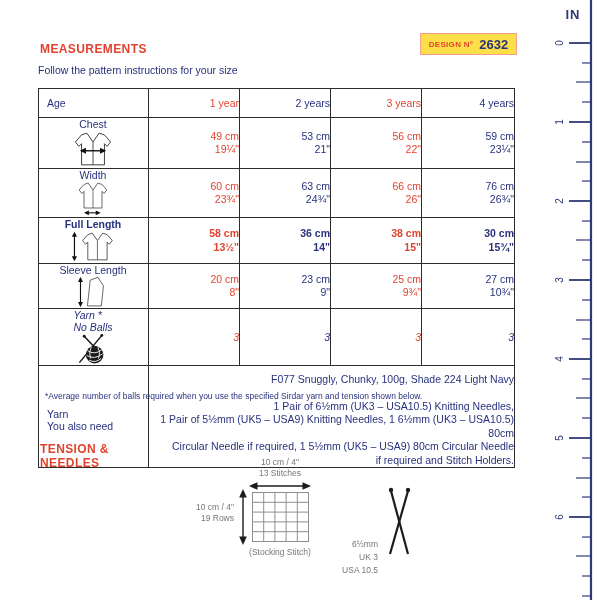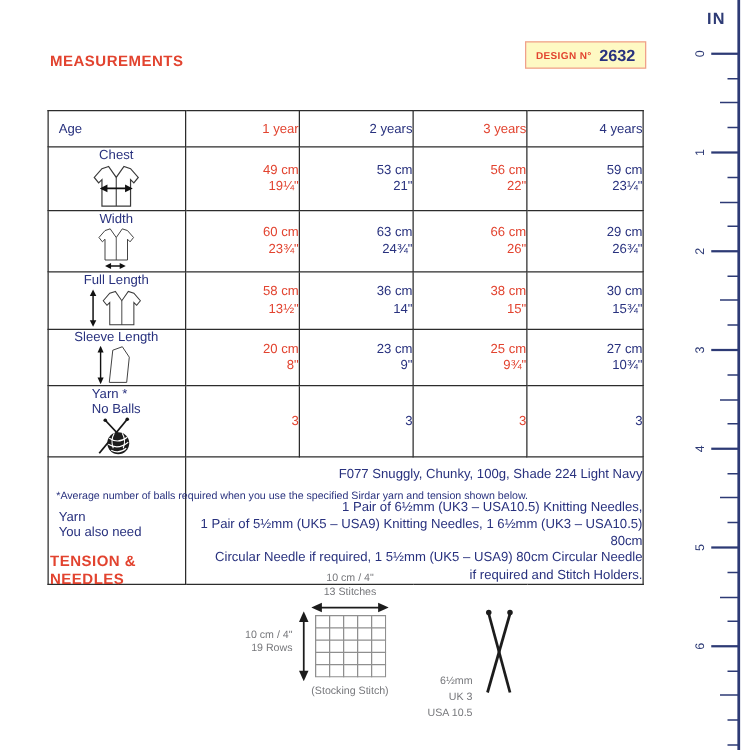--- a/index.html
+++ b/index.html
@@ -9,37 +9,37 @@
     font-family:"Liberation Sans", sans-serif; color:#28317e; overflow:hidden;
   }
   .red { color:#e2432f; }
   .navy { color:#28317e; }
 
   
   #measurements-heading { position:absolute; left:40px; top:42px; font-size:12px; font-weight:bold; color:#e2432f; letter-spacing:.4px; }
   #instructions { position:absolute; left:38px; top:64px; font-size:10.5px; color:#28317e; }
   #design-box {
     position:absolute; left:420px; top:33px; width:97px; height:22px;
-    border:1px solid #f0a08c; background:#fef9c3; display:flex; align-items:center; justify-content:center; gap:6px;
+    border:1px solid #f0a08c; background:#fde047; display:flex; align-items:center; justify-content:center; gap:6px;
   }
   #design-box .dlabel { font-size:8px; font-weight:bold; color:#e2432f; letter-spacing:.3px; }
   #design-box .dnum { font-size:13px; font-weight:bold; color:#28317e; }
 
   
   #size-table {
     position:absolute; left:38px; top:88px; width:476px;
     border-collapse:collapse; table-layout:fixed;
     border:1.5px solid #2c2c2c; font-size:10.5px;
   }
   #size-table td { border:1px solid #2c2c2c; text-align:right; vertical-align:middle; }
   #size-table td.lbl { text-align:left; }
   .cellflex { display:flex; align-items:center; justify-content:space-between; padding:0 9px 0 8px;flex-direction:column; }
   .cellflex .ltext { line-height:12px; }
   tr.r-age  { height:29px; } tr.r-chest{ height:44px; } tr.r-width{ height:37px; }
-  tr.r-full { height:35px; } tr.r-slv  { height:35px; } tr.r-yb  { height:37px; }
+  tr.r-full { height:35px;font-weight:bold; } tr.r-slv  { height:35px; } tr.r-yb  { height:37px;font-style:italic; }
   tr.r-yarninfo { height:83px; }
   tr.r-yarninfo td { vertical-align:top; text-align:left; }
   .val-cm, .val-in { line-height:13.5px; }
   td.lbl .plain { padding-left:8px; }
   .yl-cell { padding:7px 0 0 8px; }
   .yl-cell .yl1 { }
   .yn-cell { padding:7px 0 0 10px; line-height:13.5px; }
   .yn-cell .yarnline { margin-bottom:13px; }
 
   #footnote { position:absolute; left:45px; top:391px; font-size:8.5px; color:#28317e; }
@@ -53,20 +53,21 @@
   #needle-labels { left:323px; top:494px; width:55px; text-align:right; line-height:13px;margin-top:44px; }
   svg { position:absolute; display:block; }
   .abs { position:absolute; }
 </style>
 </head>
 <body>
 
 <div id="page">
 
   <div id="measurements-heading">MEASUREMENTS</div>
+  <div id="instructions">Follow the pattern instructions for your size</div>
 
   <div id="design-box">
     <span class="dlabel">DESIGN N°</span>
     <span class="dnum">2632</span>
   </div>
 
   <table id="size-table">
     <colgroup>
         <col style="width:110px">
         <col style="width:91px">
@@ -133,21 +134,21 @@
           </td>
       <td class="navy">
             <div class="val-cm">63 cm</div>
             <div class="val-in">24¾"</div>
           </td>
       <td class="red">
             <div class="val-cm">66 cm</div>
             <div class="val-in">26"</div>
           </td>
       <td class="navy">
-            <div class="val-cm">29 cm</div>
+            <div class="val-cm">76 cm</div>
             <div class="val-in">26¾"</div>
           </td>
     </tr>
 
     <tr class="r-full">
       <td class="lbl">
         <div class="cellflex">
           <span class="ltext navy">Full Length</span>
           <svg style="position:static" width="46" height="33" viewBox="0 0 62 42">
             <line x1="6" y1="4" x2="6" y2="38" stroke="#111" stroke-width="1.6"></line>

